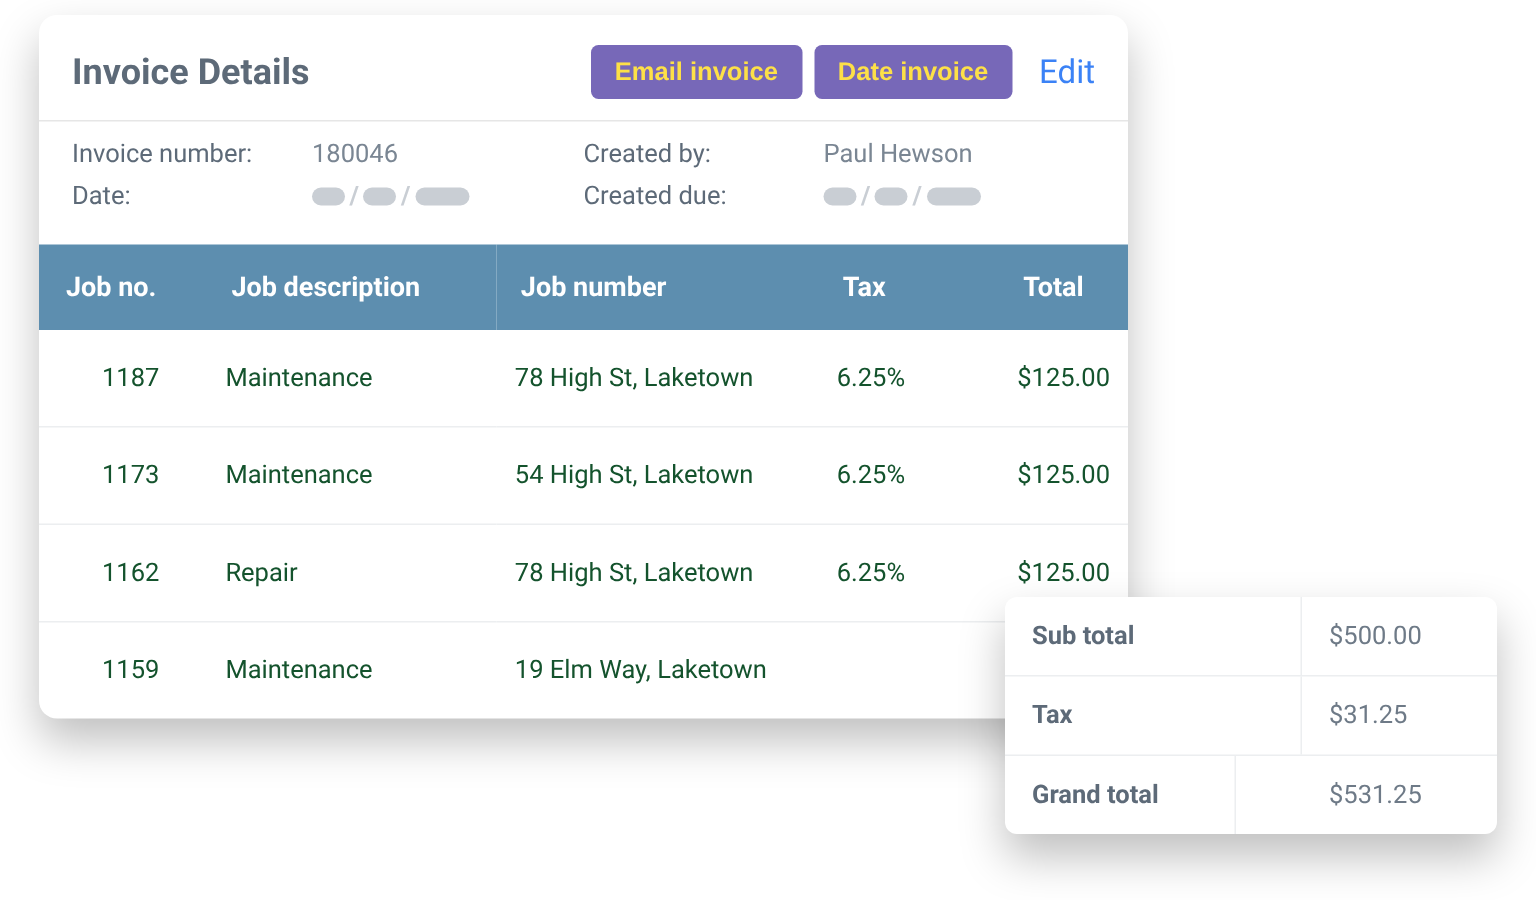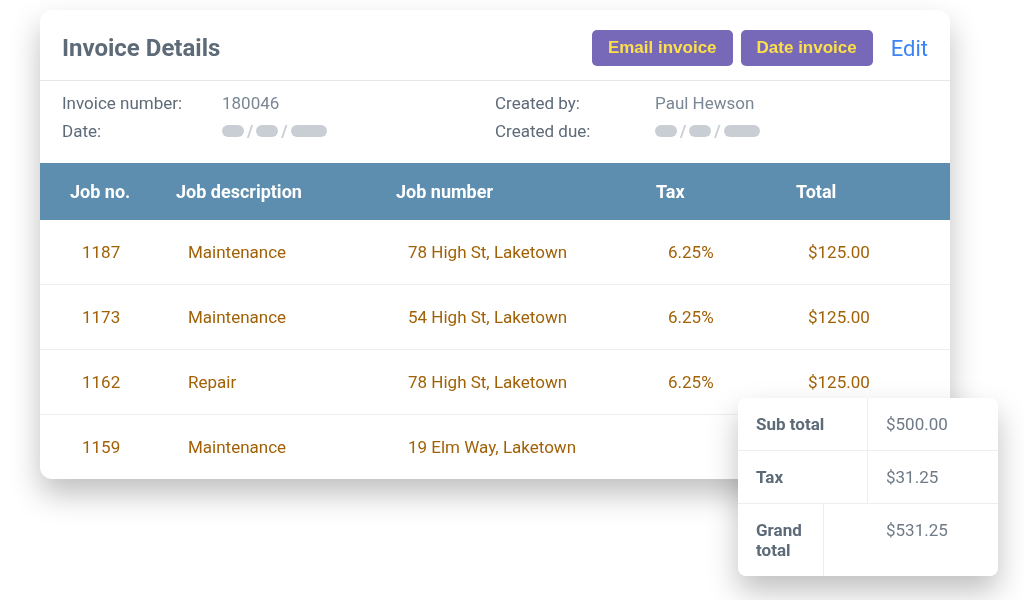--- a/index.html
+++ b/index.html
@@ -5,23 +5,23 @@
   * { box-sizing: border-box; margin: 0; padding: 0; }
   html, body { width: 1024px; height: 600px; }
   body {
     font-family: -apple-system, BlinkMacSystemFont, "Segoe UI", Roboto, Arial, sans-serif;
     background: #fff;
     position: relative;
     overflow: hidden;
   }
   .card {
     position: absolute;
-    left: 40px;
+    left: 26px;
     top: 10px;
-    width: 910px;
+    width: 726px;
     background: #fff;
     border-radius: 12px;
     box-shadow: 0 15px 30px rgba(0,0,0,0.25);
     padding: 20px 0 0 0;
     overflow: hidden;
   }
   .header-row {
     display: flex;
     align-items: center;
     padding: 0 22px 14px 22px;
@@ -75,35 +75,35 @@
     border-collapse: collapse;
   }
   table.jobs thead th {
     background: #5d8eaf;
     color: #fff;
     text-align: left;
     font-weight: 700;
     font-size: 18px;
     padding: 18px 16px;
   }
-  table.jobs thead th:first-child { padding-left: 30px; }
+  table.jobs thead th:first-child { padding-left: 18px; }
   table.jobs tbody td {
-    padding: 22px 28px;
-    font-size: 17px;
-    color: #a16207;
+    padding: 22px 12px;
+    font-size: 17px;
+    color: #14532d;
     border-bottom: 1px solid #eceef0;
   }
   table.jobs tbody td:first-child { padding-left: 42px; }
   table.jobs tbody tr:last-child td { border-bottom: none; }
 
   .totals-card {
     position: absolute;
     right: 26px;
     top: 398px;
-    width: 260px;
+    width: 328px;
     background: #fff;
     border-radius: 8px;
     box-shadow: 0 15px 30px rgba(0,0,0,0.25);
     overflow: hidden;
   }
   .totals-card .row {
     display: flex;
     border-bottom: 1px solid #eceef0;
   }
   .totals-card .row:last-child { border-bottom: none; gap: 44px; }

